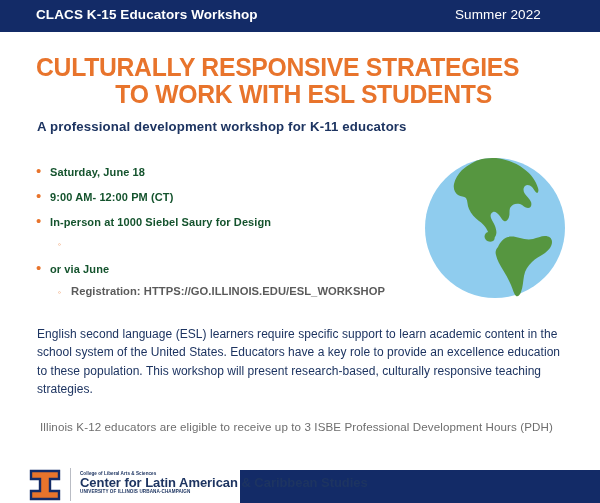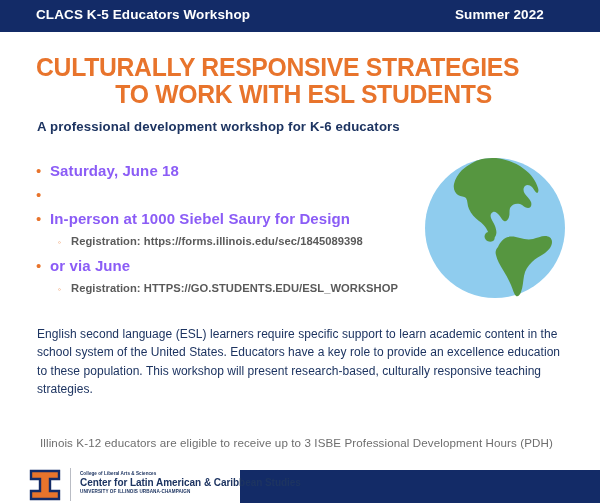--- a/index.html
+++ b/index.html
@@ -36,21 +36,21 @@
     font-weight: bold;
     letter-spacing: 0.1px;
     white-space: nowrap;
   }
   .header-term {
     position: absolute;
     left: 455px;
     top: 7px;
     color: #ffffff;
     font-size: 13.5px;
-    font-weight: bold;
+    font-weight: normal;
     letter-spacing: 0.1px;
     white-space: nowrap;
     text-align: center;
   }
 
   
   .title-block {
     position: absolute;
     left: 36px;
     top: 54px;
@@ -103,22 +103,22 @@
   }
   .bullet-dot {
     color: #E8742C;
     font-size: 15px;
     line-height: 22px;
     width: 14px;
     flex: 0 0 14px;
     text-align: left;
   }
   .bullet-text {
-    color: #8b5cf6;
-    font-size: 15px;
+    color: #14532d;
+    font-size: 11px;
     font-weight: bold;
     line-height: 22px;
     letter-spacing: 0.1px;
     white-space: nowrap;
   }
   .sub-row {
     display: flex;
     align-items: baseline;
     margin: 1px 0 3px 0;
     padding-left: 22px;
@@ -152,21 +152,21 @@
     letter-spacing: 0.05px;
   }
   .body-copy p {
     margin: 0;
   }
 
   
   .pdh-note {
     position: absolute;
     left: 40px;
-    top: 436px;
+    top: 420px;
     color: #6E6E6E;
     font-size: 11.6px;
     letter-spacing: 0.1px;
     white-space: nowrap;
   }
 
   
   .footer-navy {
     position: absolute;
     left: 240px;
@@ -199,47 +199,47 @@
   .footer-line1 {
     color: #1D3461;
     font-size: 4.6px;
     font-weight: bold;
     letter-spacing: 0.05px;
     line-height: 7px;
     white-space: nowrap;
   }
   .footer-line2 {
     color: #1D3461;
-    font-size: 10px;
+    font-size: 13px;
     font-weight: bold;
     letter-spacing: -0.05px;
     line-height: 11px;
     white-space: nowrap;
   }
   .footer-line3 {
     color: #1D3461;
     font-size: 4.6px;
     font-weight: bold;
     letter-spacing: 0.1px;
     line-height: 8px;
     white-space: nowrap;
   }
 </style>
 </head>
 <body>
 
 <div class="header-bar"></div>
-<div class="header-title">CLACS K-5 Educators Workshop</div>
+<div class="header-title">CLACS K-15 Educators Workshop</div>
 <div class="header-term">Summer 2022</div>
 
 <div class="title-block">
   <div class="title-line">CULTURALLY RESPONSIVE STRATEGIES</div>
   <div class="title-line">TO WORK WITH ESL STUDENTS</div>
 </div>
-<div class="subtitle">A professional development workshop for K-6 educators</div>
+<div class="subtitle">A professional development workshop for K-11 educators</div>
 
 <div class="globe">
   <svg viewBox="0 0 142 142" width="142" height="142" aria-hidden="true">
     <circle cx="71" cy="71" r="70" fill="#8FCCEE"></circle>
     <path fill="#569640" d="
       M 58 2
       C 50 4 44 8 38 13
       C 34 17 31 22 30 27
       C 29 32 31 36 34 38
       C 37 40 40 39 42 41
@@ -293,38 +293,38 @@
 
 <div class="bullets">
 
   <div class="bullet-row">
     <span class="bullet-dot">•</span>
     <span class="bullet-text">Saturday, June 18</span>
   </div>
 
   <div class="bullet-row">
     <span class="bullet-dot">•</span>
+    <span class="bullet-text">9:00 AM- 12:00 PM (CT)</span>
   </div>
 
   <div class="bullet-row">
     <span class="bullet-dot">•</span>
     <span class="bullet-text">In-person at 1000 Siebel Saury for Design</span>
   </div>
   <div class="sub-row">
     <span class="sub-circle">◦</span>
-    <span class="sub-text">Registration: https://forms.illinois.edu/sec/1845089398</span>
   </div>
 
   <div class="bullet-row">
     <span class="bullet-dot">•</span>
     <span class="bullet-text">or via June</span>
   </div>
   <div class="sub-row">
     <span class="sub-circle">◦</span>
-    <span class="sub-text">Registration: HTTPS://GO.STUDENTS.EDU/ESL_WORKSHOP</span>
+    <span class="sub-text">Registration: HTTPS://GO.ILLINOIS.EDU/ESL_WORKSHOP</span>
   </div>
 
 </div>
 
 <div class="body-copy">
   <p>English second language (ESL) learners require specific support to learn academic content in the school system of the United States. Educators have a key role to provide an excellence education to these population. This workshop will present research-based, culturally responsive teaching strategies.</p>
 </div>
 
 <div class="pdh-note">Illinois K-12 educators are eligible to receive up to 3 ISBE Professional Development Hours (PDH)</div>
 

